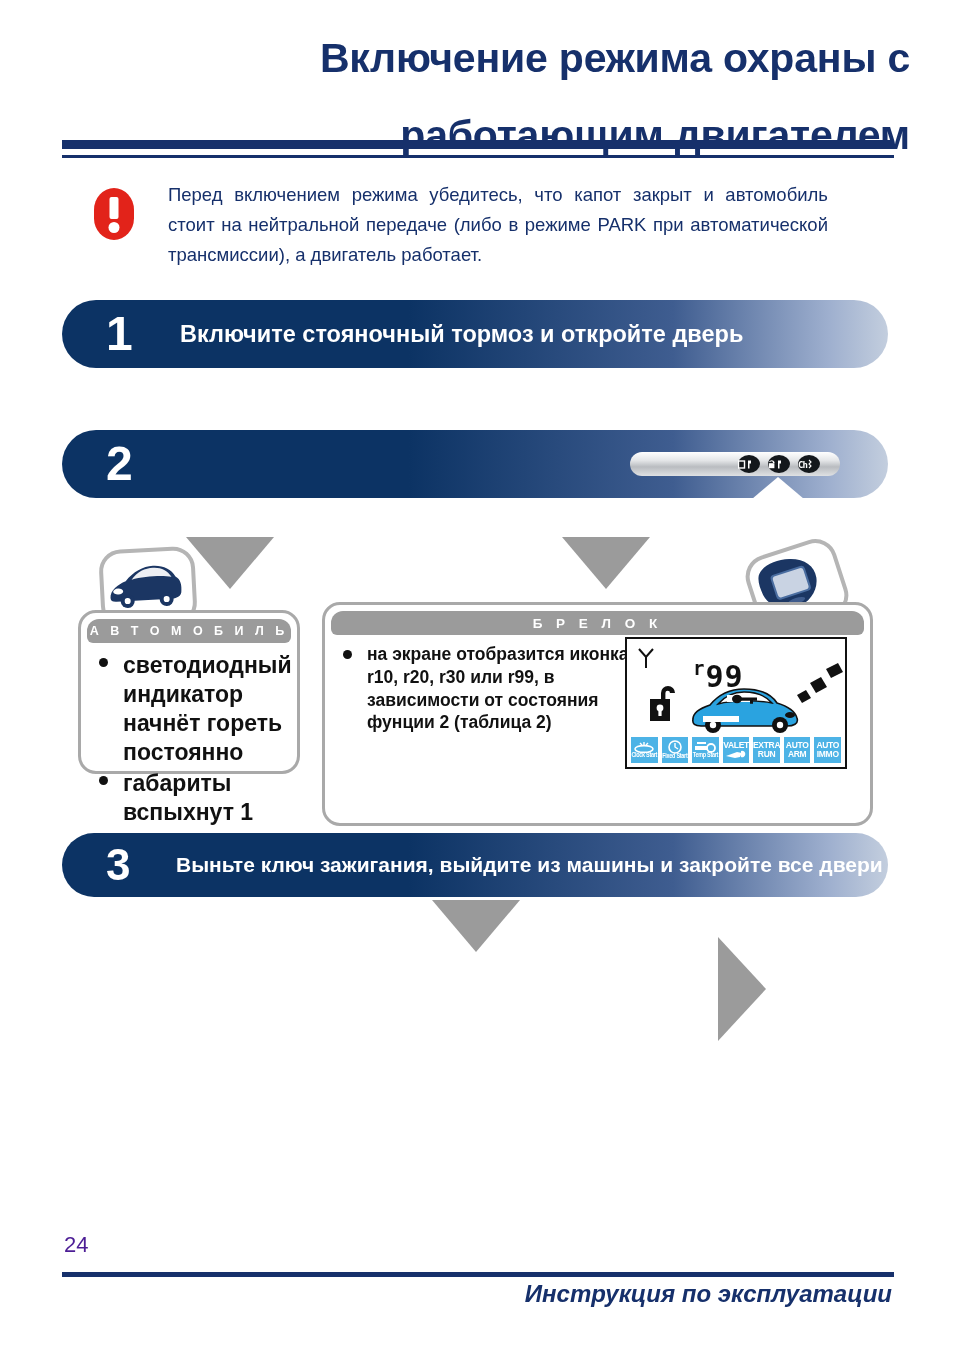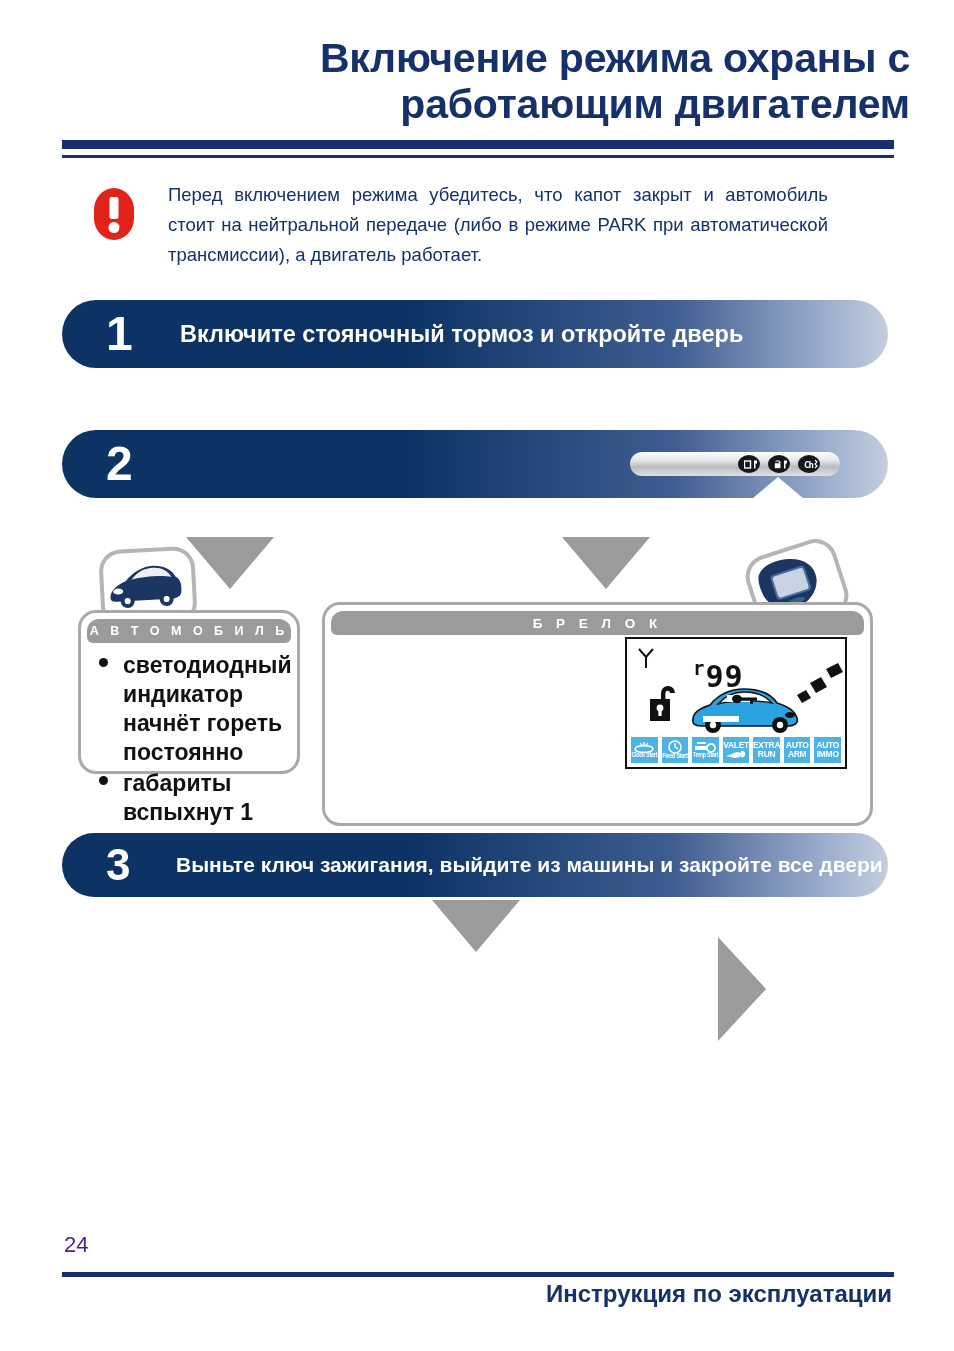--- a/index.html
+++ b/index.html
@@ -10,21 +10,21 @@
     -webkit-font-smoothing:antialiased;
   }
   .page{position:absolute;inset:0;}
 
   
   .title{
     position:absolute;left:200px;top:36px;width:710px;
     text-align:right;color:#16306b;font-weight:bold;
     font-size:41px;line-height:1.12;letter-spacing:-0.2px;
   }
-  .title .l2{display:block;}
+  .title .l2{display:block;margin-top:31px;}
 
   .rule-thick{position:absolute;left:62px;top:140px;width:832px;height:9px;background:#16306b;}
   .rule-thin{position:absolute;left:62px;top:155px;width:832px;height:3px;background:#16306b;}
 
   
   .warn-icon{
     position:absolute;left:94px;top:188px;width:40px;height:52px;
     background:#e2231a;border-radius:50%/42%;
   }
   .warn-icon .bar{
@@ -69,21 +69,21 @@
     border-radius:12px;
   }
   .remote-body:after{
     content:"";position:absolute;left:22px;top:-7px;width:166px;height:38px;
     background:linear-gradient(to bottom,#2b4a80,#18355f);
     border-radius:14px 14px 18px 18px;z-index:-1;
   }
   .btn-dot{
     position:absolute;top:11px;width:22px;height:18px;border-radius:50%;
     background:#14181c;color:#fff;font-size:8px;font-weight:bold;
-    display:flex;align-items:center;justify-content:flex-end;letter-spacing:-1px;
+    display:flex;align-items:center;justify-content:flex-start;letter-spacing:-1px;
   }
   .btn-dot svg{display:block;}
   #rb1{left:108px;}
   #rb2{left:138px;}
   #rb3{left:168px;}
   .step2-caret{
     position:absolute;left:0;bottom:-1px;width:0;height:0;
     border-left:26px solid transparent;border-right:26px solid transparent;
     border-bottom:22px solid #ffffff;
   }
@@ -166,21 +166,21 @@
   }
   .lcd-ico .cap{font-size:5.5px;letter-spacing:-0.3px;transform:scaleY(1.15);}
   .lcd-ico .big{font-size:8.5px;letter-spacing:-0.3px;line-height:1.05;}
   .lcd-ico svg{display:block;}
 
   
   .foot-rule{position:absolute;left:62px;top:1272px;width:832px;height:5px;background:#16306b;}
   .foot-page{position:absolute;left:64px;top:1232px;color:#4c1d95;font-size:22px;}
   .foot-title{
     position:absolute;right:62px;top:1280px;color:#16306b;
-    font-size:24px;font-weight:bold;
+    font-size:24px;font-weight:bold;font-style:italic;
   }
 </style>
 </head>
 <body>
 
 <div class="page">
 
   <div class="title">
     <span>Включение режима охраны с</span>
     <span class="l2">работающим двигателем</span>
@@ -253,20 +253,21 @@
     <svg width="78" height="64" viewBox="0 0 78 64">
       <path d="M10 14 C16 6 30 4 44 8 C58 12 66 22 64 34 C62 46 50 56 36 56 C22 56 10 46 8 34 C7 26 7 19 10 14 Z" fill="#1b3663"></path>
       <rect x="20" y="18" width="36" height="26" rx="4" fill="#4a6da0"></rect>
       <rect x="22" y="20" width="32" height="22" rx="3" fill="#c9d3e3"></rect>
       <ellipse cx="38" cy="50" rx="9" ry="3" fill="#3f5c8d"></ellipse>
     </svg>
   </div>
   <div class="rbox" id="box-fob">
     <div class="rbox-head">Б Р Е Л О К</div>
     <ul class="rbox-list">
+      <li>на экране отобразится иконка r10, r20, r30 или r99, в зависимости от состояния фунции 2 (таблица 2)</li>
     </ul>
 
     <div class="lcd" style="left:300px;top:32px;">
       <svg class="ant" width="18" height="22" viewBox="0 0 18 22">
         <path d="M2 2 L9 10 L16 2" fill="none" stroke="#111" stroke-width="2"></path>
         <line x1="9" y1="9" x2="9" y2="21" stroke="#111" stroke-width="2"></line>
       </svg>
       <div class="rcode">
         <span class="pre">r</span><span>99</span>
       </div>

